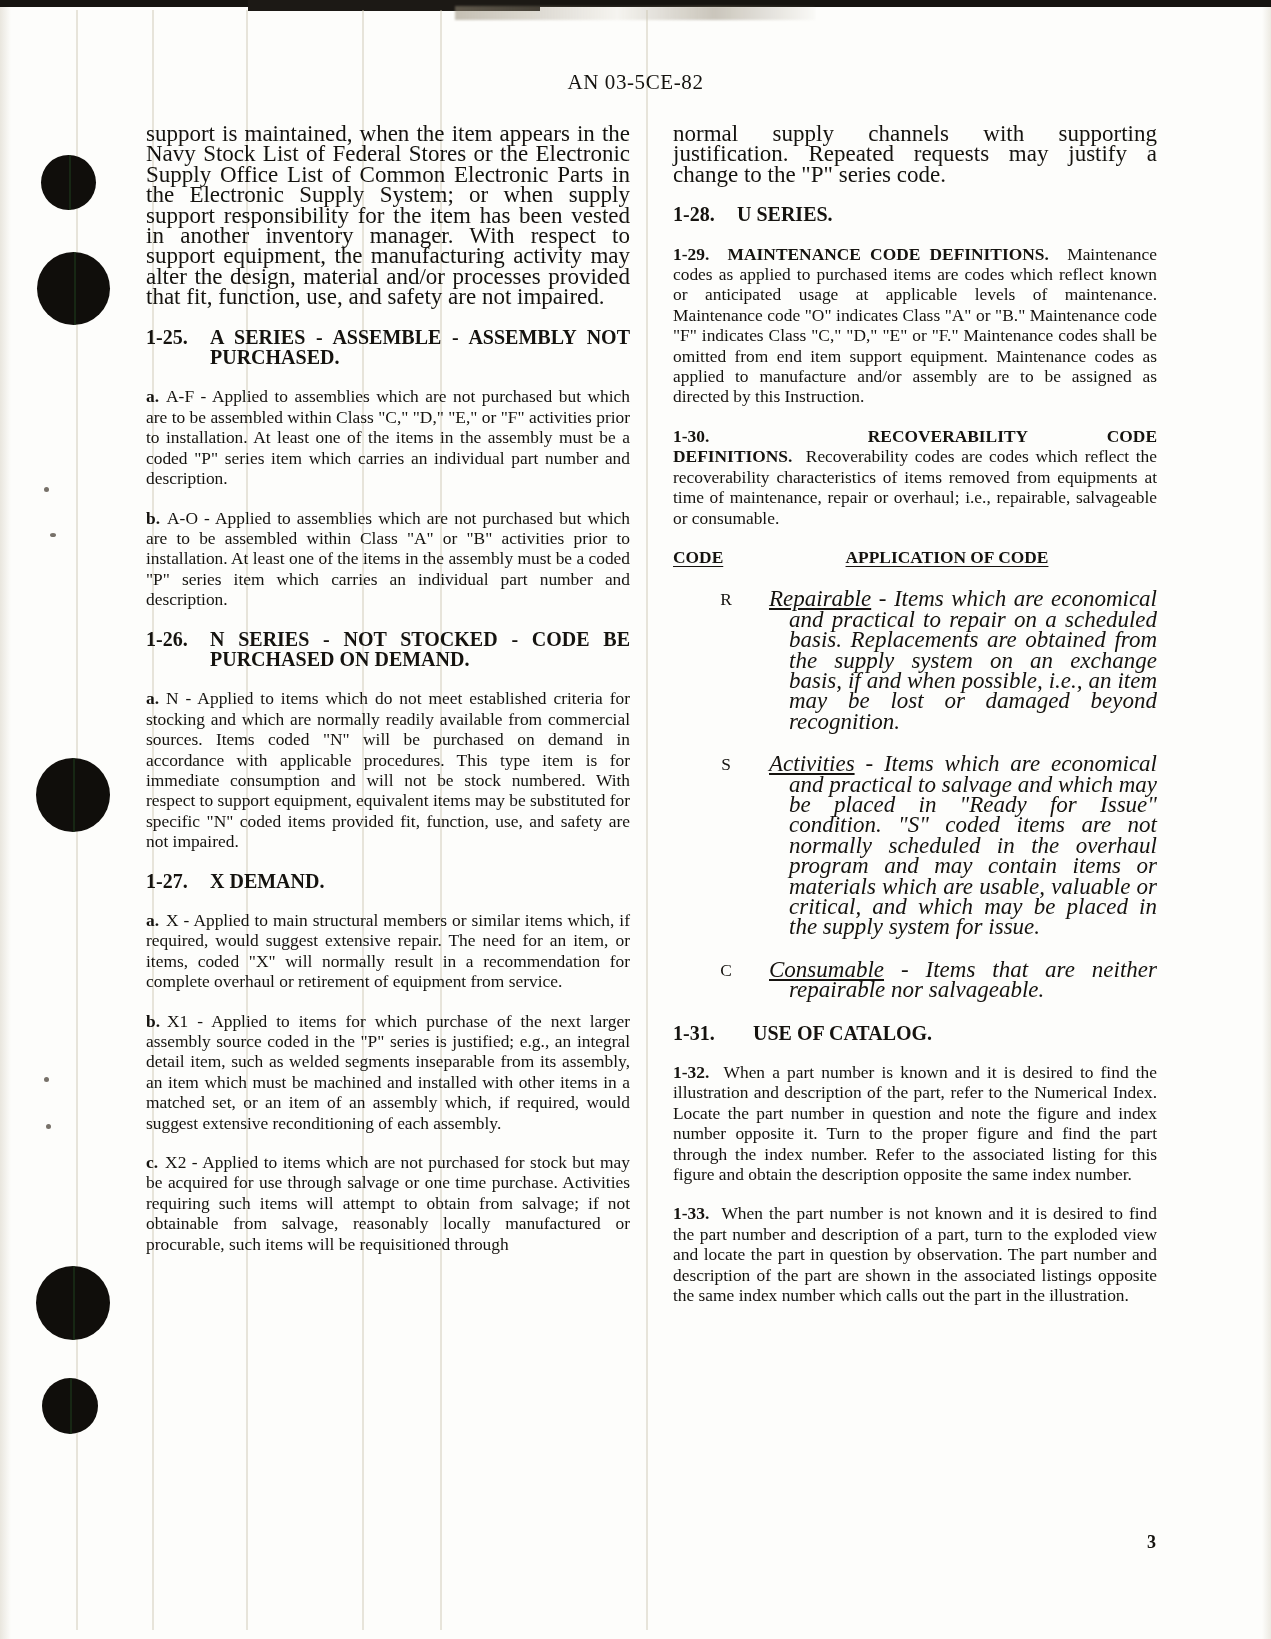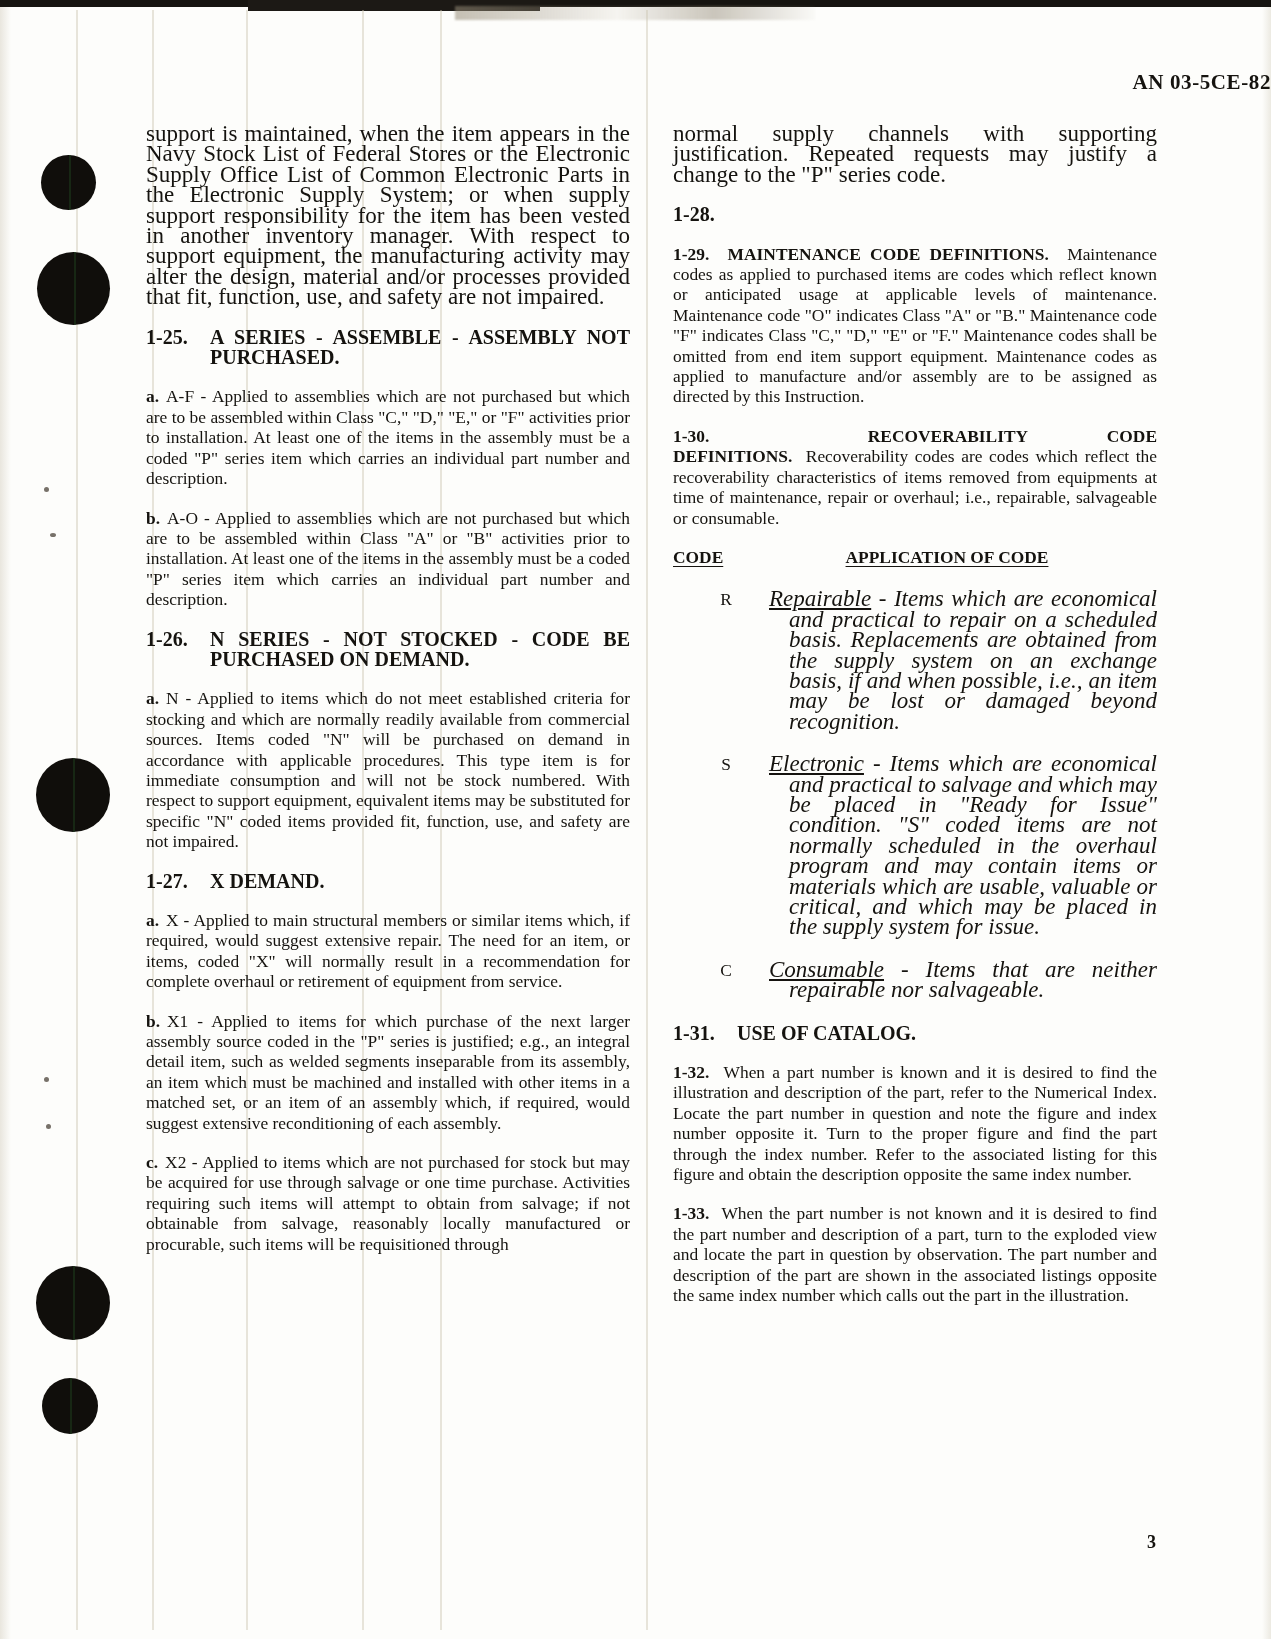--- a/index.html
+++ b/index.html
@@ -74,23 +74,23 @@
     background: #4a4238;
     border-radius: 50%;
     opacity: .75;
   }
 
   .running-head {
     position: absolute;
     top: 70px;
     left: 0;
     width: 1271px;
-    text-align: right;
+    text-align: center;
     font-size: 21px;
-    font-weight: bold;
+    font-weight: normal;
     letter-spacing: 0.6px;
   }
 
   .columns {
     position: absolute;
     top: 124px;
     left: 146px;
     width: 1012px;
     display: flex;
     gap: 43px;
@@ -271,20 +271,21 @@
       </p>
 
     </div>
 
     <div class="col">
 
       <p class="body">normal supply channels with supporting justification. Repeated requests may justify a change to the "P" series code.</p>
 
       <div class="sec-head">
         <span class="num">1-28.</span>
+        <span class="ttl">U SERIES.</span>
       </div>
 
 
       <p class="runin">
         <b>1-29.</b>&nbsp;&nbsp;<b>MAINTENANCE CODE DEFINITIONS.</b>&nbsp;&nbsp;<span>Maintenance codes as applied to purchased items are codes which reflect known or anticipated usage at applicable levels of maintenance. Maintenance code "O" indicates Class "A" or "B."  Maintenance code "F" indicates Class "C," "D," "E" or "F."  Maintenance codes shall be omitted from end item support equipment. Maintenance codes as applied to manufacture and/or assembly are to be assigned as directed by this Instruction.</span>
       </p>
 
       <p class="runin">
         <b>1-30.</b>&nbsp;&nbsp;<b>RECOVERABILITY CODE DEFINITIONS.</b>&nbsp;&nbsp;<span>Recoverability codes are codes which reflect the recoverability characteristics of items removed from equipments at time of maintenance, repair or overhaul; i.e., repairable, salvageable or consumable.</span>
       </p>
@@ -296,33 +297,33 @@
           <div class="h-app"><span>APPLICATION OF CODE</span></div>
         </div>
 
         <div class="code-row">
           <div class="c-letter">R</div>
           <div class="c-def"><u>Repairable</u><span> - Items which are economical and practical to repair on a scheduled basis.  Replacements are obtained from the supply system on an exchange basis, if and when possible, i.e., an item may be lost or damaged beyond recognition.</span></div>
         </div>
 
         <div class="code-row">
           <div class="c-letter">S</div>
-          <div class="c-def"><u>Electronic</u><span> - Items which are economical and practical to salvage and which may be placed in "Ready for Issue" condition. "S" coded items are not normally scheduled in the overhaul program and may contain items or materials which are usable, valuable or critical, and which may be placed in the supply system for issue.</span></div>
+          <div class="c-def"><u>Activities</u><span> - Items which are economical and practical to salvage and which may be placed in "Ready for Issue" condition. "S" coded items are not normally scheduled in the overhaul program and may contain items or materials which are usable, valuable or critical, and which may be placed in the supply system for issue.</span></div>
         </div>
 
         <div class="code-row">
           <div class="c-letter">C</div>
           <div class="c-def"><u>Consumable</u><span> - Items that are neither repairable nor salvageable.</span></div>
         </div>
 
       </div>
 
       <div class="sec-head">
         <span class="num">1-31.</span>
-        <span class="ttl" style="text-align:left;">USE OF CATALOG.</span>
+        <span class="ttl" style="text-align:left;margin-left:16px;">USE OF CATALOG.</span>
       </div>
 
       <p class="runin">
         <b>1-32.</b>&nbsp;&nbsp;<span>When a part number is known and it is desired to find the illustration and description of the part, refer to the Numerical Index.  Locate the part number in question and note the figure and index number opposite it.  Turn to the proper figure and find the part through the index number.  Refer to the associated listing for this figure and obtain the description opposite the same index number.</span>
       </p>
 
       <p class="runin">
         <b>1-33.</b>&nbsp;&nbsp;<span>When the part number is not known and it is desired to find the part number and description of a part, turn to the exploded view and locate the part in question by observation.  The part number and description of the part are shown in the associated listings opposite the same index number which calls out the part in the illustration.</span>
       </p>
 

